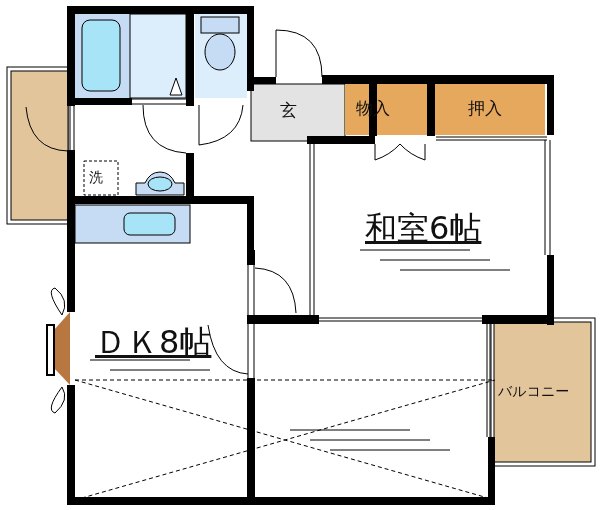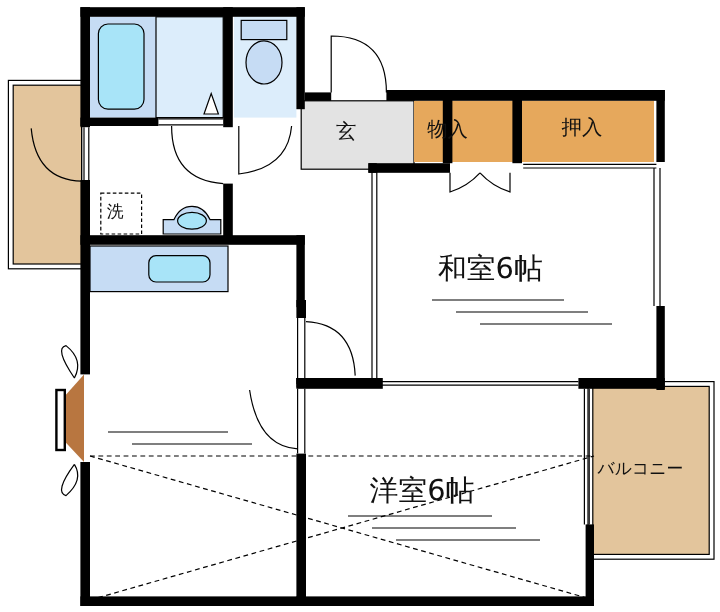--- a/index.html
+++ b/index.html
@@ -1,19 +1,19 @@
 <!DOCTYPE html>
 <html><head>
 <meta charset="utf-8">
 <style>
   html,body{margin:0;padding:0;background:#fff;}
   #plan{position:relative;width:600px;height:510px;overflow:hidden;font-family:"DejaVu Sans",sans-serif;}
   svg{position:absolute;left:0;top:0;}
   .lbl{position:absolute;color:#111;white-space:nowrap;line-height:1;}
-  .room-big{font-size:24px;}
+  .room-big{font-size:32px;text-decoration:underline;}
   .room-sm{font-size:17px;}
 </style>
 </head>
 <body>
 
 <div id="plan">
 <svg width="600" height="510" viewBox="0 0 600 510">
 
   <g>
     <rect x="7" y="67" width="61" height="157" fill="#fff" stroke="#000" stroke-width="1"></rect>
@@ -131,19 +131,19 @@
     <line x1="400" y1="270" x2="510" y2="270"></line>
     <line x1="90" y1="360" x2="190" y2="360"></line>
     <line x1="110" y1="370" x2="210" y2="370"></line>
     <line x1="290" y1="430" x2="410" y2="430"></line>
     <line x1="310" y1="440" x2="430" y2="440"></line>
     <line x1="330" y1="450" x2="450" y2="450"></line>
   </g>
 </svg>
 
 <div class="lbl room-big" style="left:365px;top:212px;">和室6帖</div>
-<div class="lbl room-big" style="left:308px;top:397px;">洋室6帖</div>
+<div class="lbl room-big" style="left:95px;top:326px;">ＤＫ8帖</div>
 <div class="lbl room-sm" style="left:280px;top:102px;">玄</div>
 <div class="lbl room-sm" style="left:356px;top:100px;">物入</div>
-<div class="lbl room-sm" style="left:468px;top:100px;font-family:Liberation Mono, monospace;">押入</div>
+<div class="lbl room-sm" style="left:468px;top:100px;">押入</div>
 <div class="lbl" style="left:498px;top:384px;font-size:14px;">バルコニー</div>
 <div class="lbl" style="left:89px;top:170px;font-size:14px;">洗</div>
 </div>
 
 </body></html>

